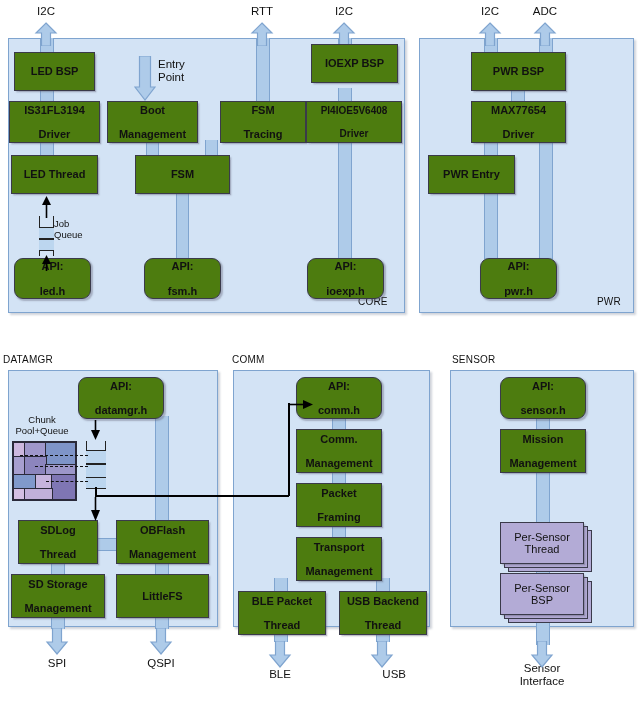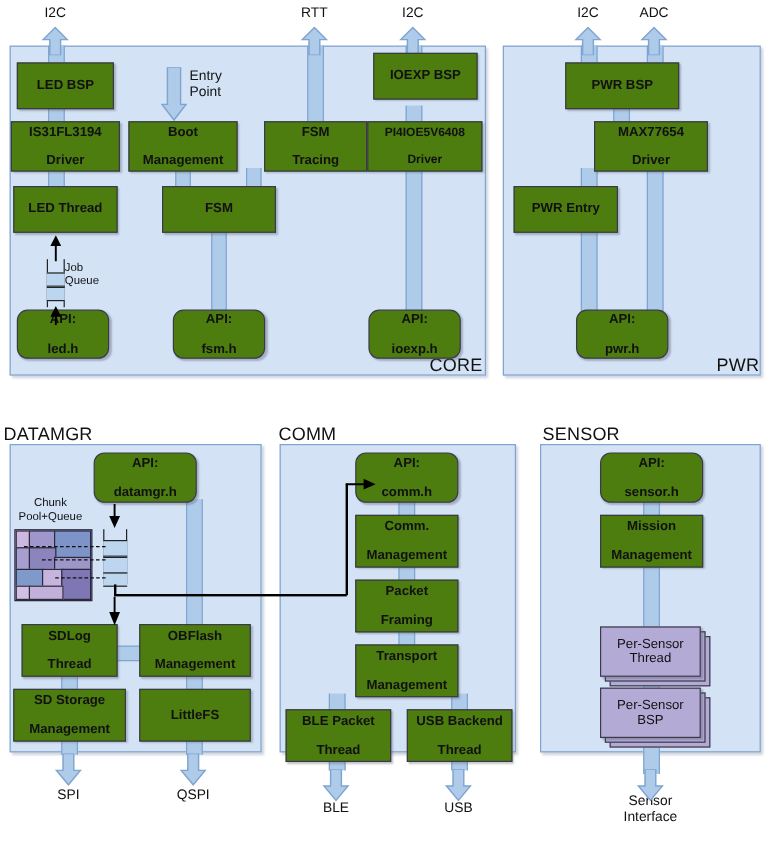--- a/index.html
+++ b/index.html
@@ -3,21 +3,21 @@
 <meta charset="utf-8">
 <style>
   html,body{margin:0;padding:0;background:#ffffff;}
   body{width:640px;height:716px;position:relative;overflow:hidden;
        font-family:"Liberation Sans", sans-serif;color:#111;}
   #canvas{position:absolute;left:0;top:0;width:640px;height:716px;}
 
   
   .group{position:absolute;background:#d3e3f5;border:1.5px solid #7fa4cf;
          box-shadow:2px 2px 2px rgba(120,130,150,.35);}
-  .group-label{position:absolute;font-size:15px;color:#111;letter-spacing:.2px;
+  .group-label{position:absolute;font-size:10px;color:#111;letter-spacing:.2px;
                white-space:nowrap;}
 
   
   .blk{position:absolute;background:#4d7c0f;border:1.4px solid #3a3a4a;
        display:flex;align-items:center;justify-content:center;text-align:center;
        font-size:11px;line-height:1.12;color:#111;
        box-shadow:1.5px 1.5px 1.5px rgba(90,90,110,.38);z-index:4;font-weight:bold;}
   .blk.api{border-radius:9px;}
   .blk span{display:block;padding:0 2px;}
 
@@ -227,21 +227,21 @@
 
   <div class="bar" style="left:484px;top:38px;height:14px;width:12px;"></div>
   <div class="bar" style="left:539px;top:38px;height:14px;width:12px;"></div>
 
   <div class="blk" style="left:471px;top:52px;width:93px;height:37px;">
     <span>PWR BSP</span>
     </div>
 
   <div class="bar" style="left:511px;top:88px;height:14px;width:12px;"></div>
 
-  <div class="blk" style="left:471px;top:101px;width:93px;height:40px;margin-left:24px;">
+  <div class="blk" style="left:471px;top:101px;width:93px;height:40px;">
     <span>
       <span>MAX77654</span><br>
       <span>Driver</span>
     </span>
     </div>
 
   <div class="bar" style="left:484px;top:140px;height:119px;width:12px;"></div>
   <div class="bar" style="left:539px;top:140px;height:119px;width:12px;"></div>
 
   <div class="blk" style="left:428px;top:155px;width:85px;height:37px;">
@@ -431,21 +431,21 @@
         <polygon points="7.5,0 16.5,0 16.5,14 22,14 12,26 2,14 7.5,14" fill="#aecbe9" stroke="#7fa4cf" stroke-width="1.2"></polygon>
       </svg>
   </div>
   <div class="iolabel" style="left:256px;top:668px;width:48px;">BLE</div>
 
   <div class="arrow" style="left:370px;top:641px;">
     <svg width="24" height="27" viewBox="0 0 24 27">
         <polygon points="7.5,0 16.5,0 16.5,14 22,14 12,26 2,14 7.5,14" fill="#aecbe9" stroke="#7fa4cf" stroke-width="1.2"></polygon>
       </svg>
   </div>
-  <div class="iolabel" style="left:358px;top:668px;width:48px;">USB</div>
+  <div class="iolabel" style="left:358px;top:668px;width:48px;text-align:right;">USB</div>
 
   <div class="group-label" style="left:452px;top:354px;">SENSOR</div>
   <div class="group" style="left:450px;top:370px;width:182px;height:255px;"></div>
 
   <div class="blk api" style="left:500px;top:377px;width:84px;height:40px;">
     <span>
       <span>API:</span><br>
       <span>sensor.h</span>
     </span>
     </div>

